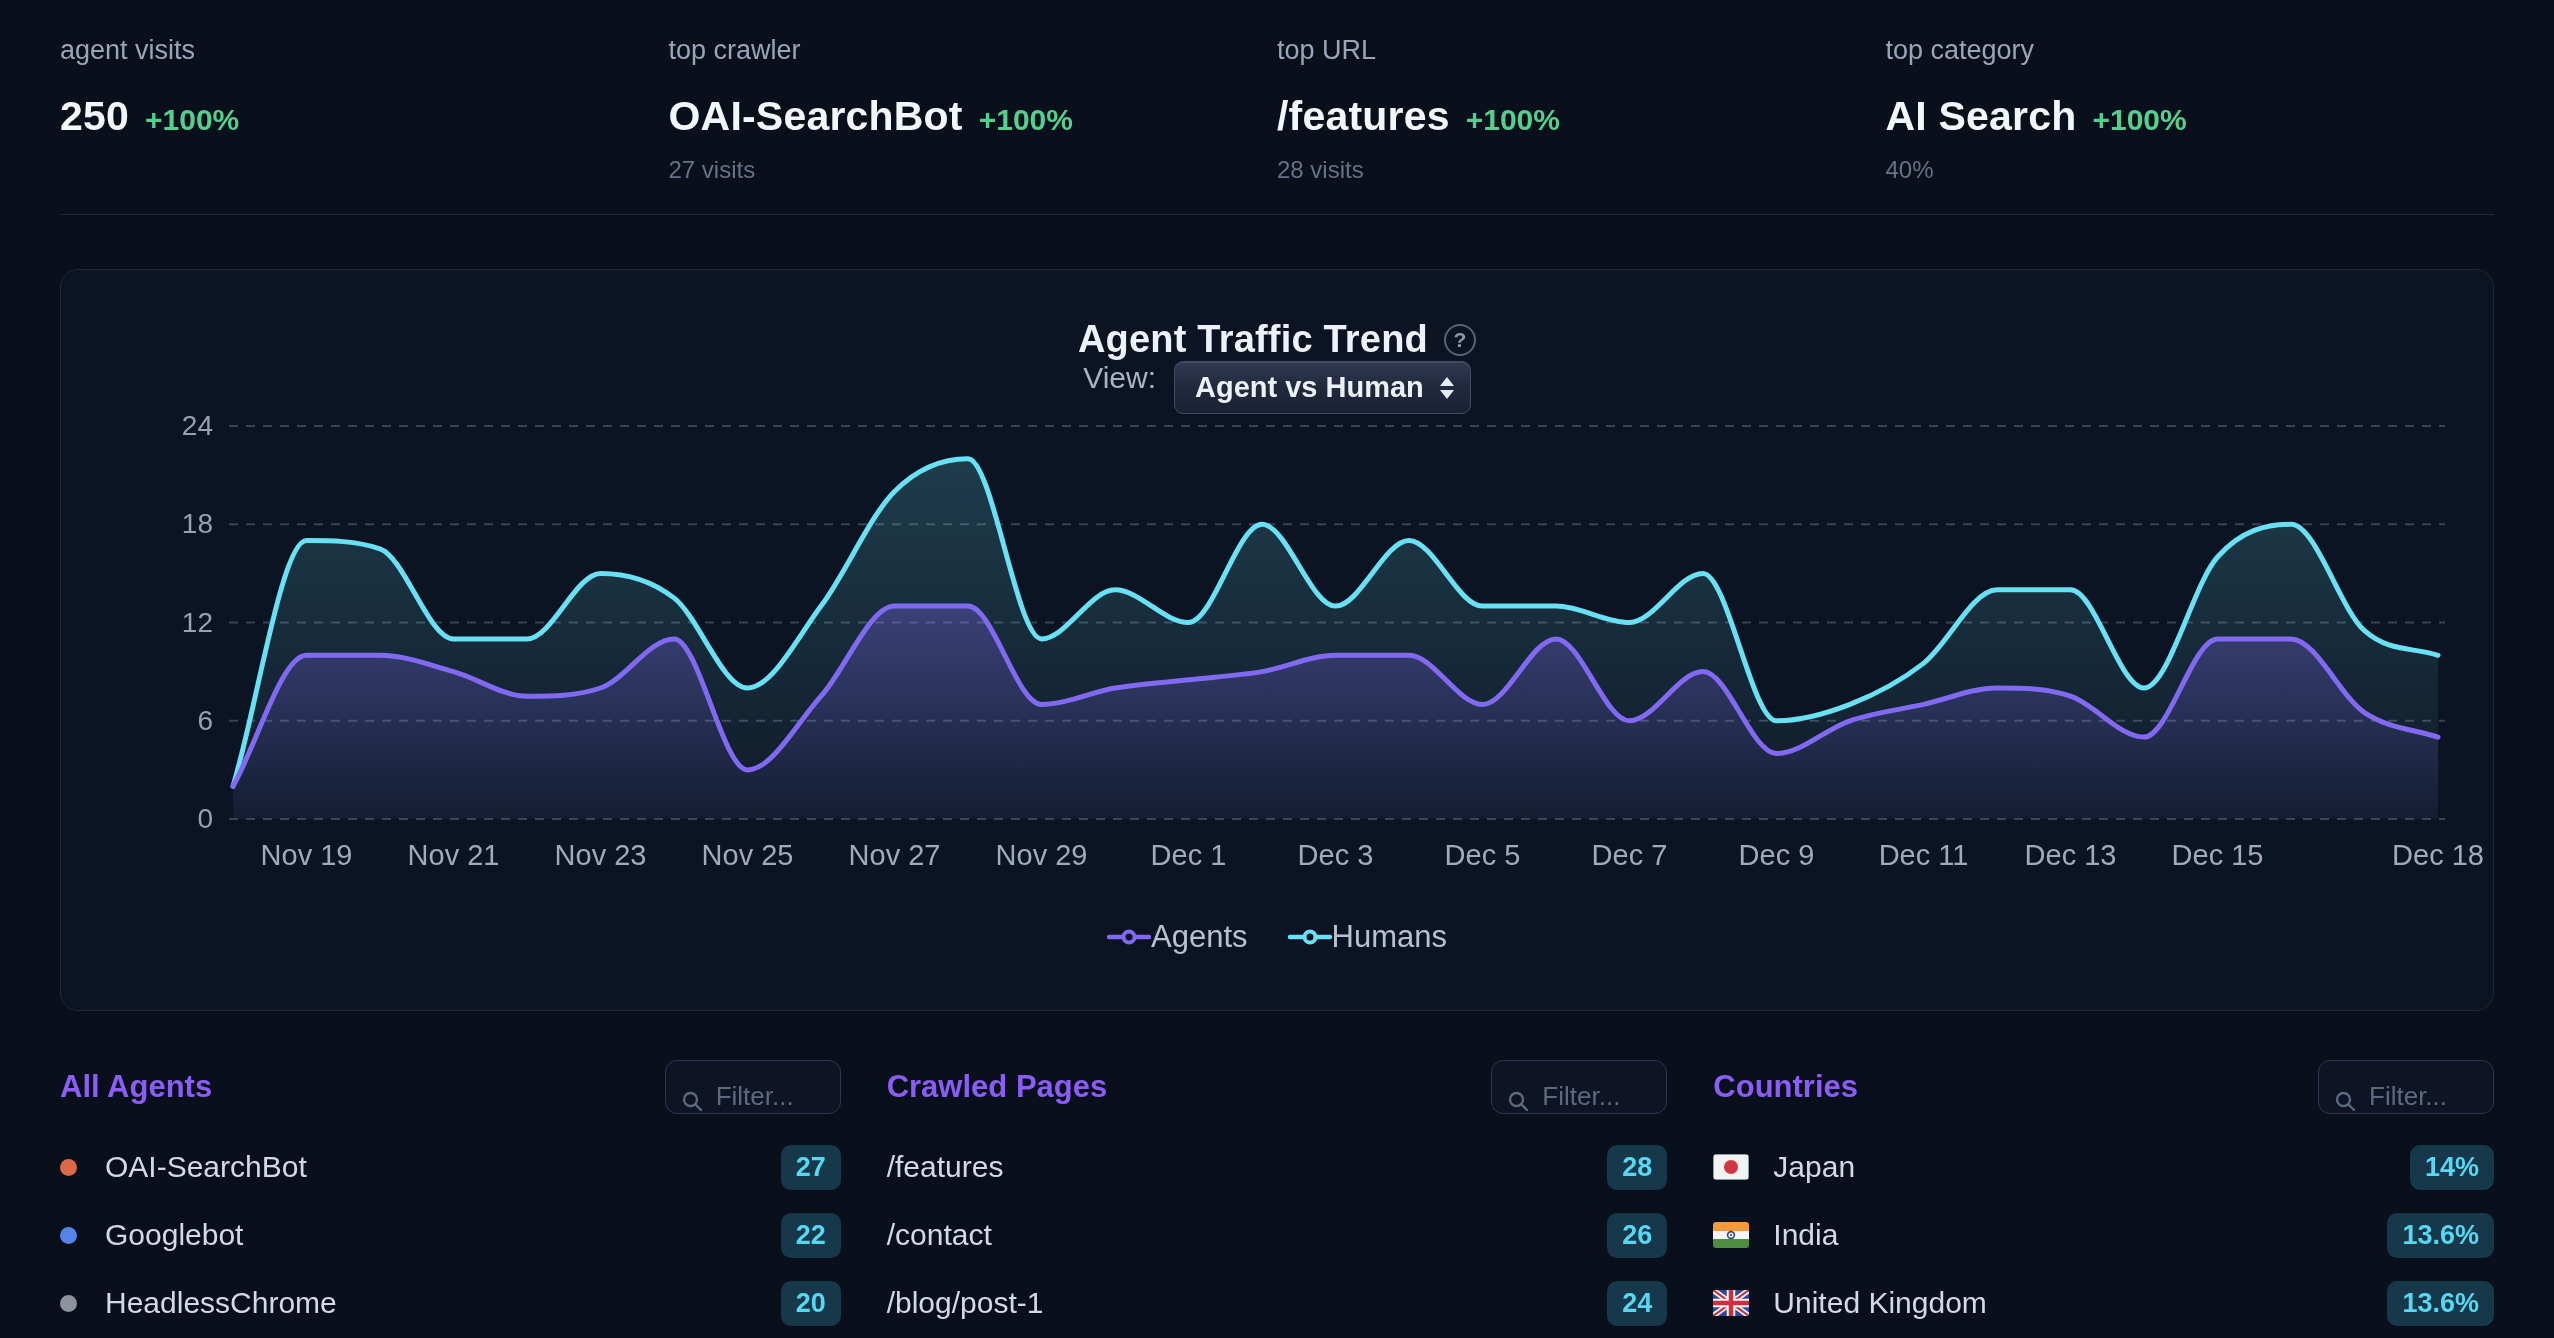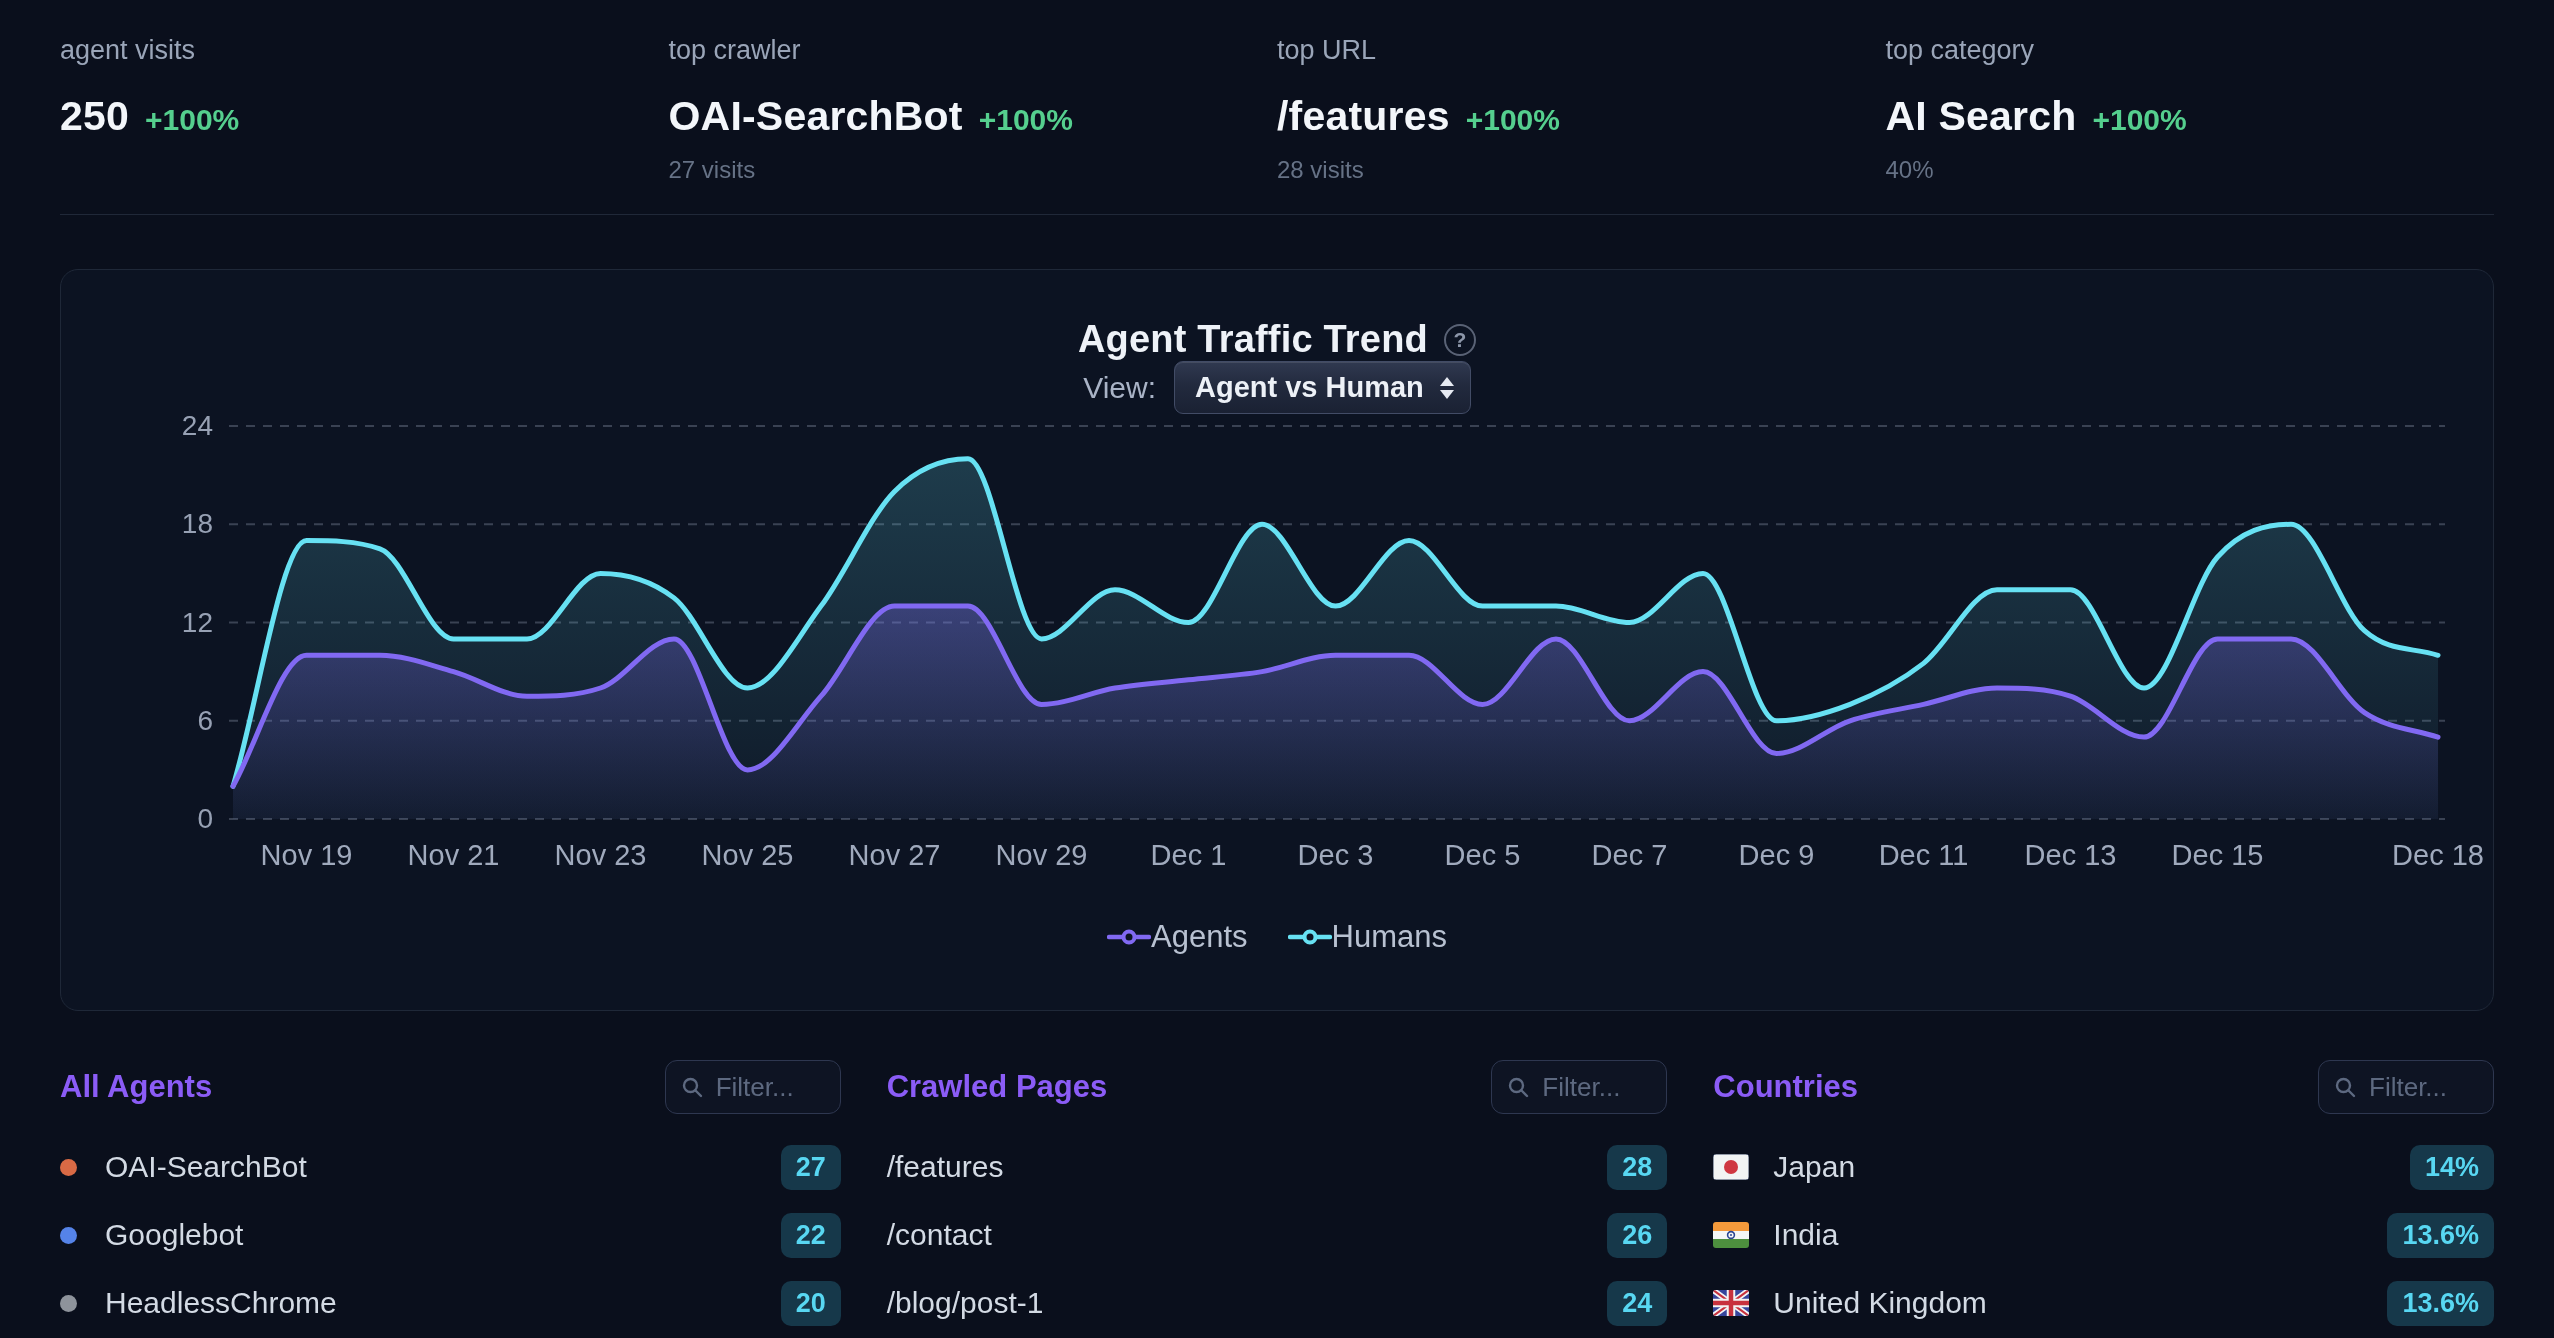--- a/index.html
+++ b/index.html
@@ -29,21 +29,21 @@
     padding:48px 50px 0 50px;overflow:hidden;
   }
   .card-head{display:flex;align-items:center;justify-content:space-between;height:56px;flex-direction:column;}
   .card-title-wrap{display:flex;align-items:center;}
   .card-title{font-size:38px;font-weight:700;color:#eef2f8;letter-spacing:.2px;}
   .help-icon{
     width:32px;height:32px;border-radius:50%;border:2.5px solid #596275;
     color:#8c96a9;font-size:21px;font-weight:700;display:grid;place-items:center;
     margin-left:16px;box-sizing:border-box;
   }
-  .view-wrap{display:flex;align-items:center;}
+  .view-wrap{display:flex;align-items:flex-start;}
   .view-label{font-size:30px;color:#a9b3c6;margin-right:18px;}
   .view-select{
     display:flex;align-items:center;gap:16px;
     background:linear-gradient(180deg,#303950 0%,#222a3e 45%,#1a2133 100%);
     border:1px solid #424c66;border-radius:9px;padding:9px 16px 9px 20px;
     box-shadow:inset 0 1px 0 rgba(255,255,255,.10);
     cursor:default;
   }
   .view-select-text{font-size:29px;font-weight:600;color:#edf1f7;}
   .sel-arrows{display:flex;flex-direction:column;gap:4px;}
@@ -57,21 +57,21 @@
   .legend-row{position:absolute;top:545px;left:0;right:0;display:flex;justify-content:center;gap:40px;align-items:center;}
   .legend-item{display:flex;align-items:center;gap:0;cursor:default;}
   .legend-label{font-size:31px;color:#b8c1d1;}
 
   
   .panels{display:flex;gap:46px;margin:46px 60px 0 60px;}
   .panel{flex:1;min-width:0;}
   .panel-head{display:flex;align-items:center;justify-content:space-between;height:60px;}
   .panel-title{font-size:31px;font-weight:600;color:#8b5cf6;}
   .filter-box{
-    display:flex;align-items:center;gap:10px;width:176px;height:54px;box-sizing:border-box;
+    display:flex;align-items:flex-end;gap:10px;width:176px;height:54px;box-sizing:border-box;
     border:1.5px solid #2e3750;border-radius:12px;background:rgba(18,25,42,.55);
     padding:0 12px 0 14px;
   }
   .filter-box input{
     border:none;outline:none;background:transparent;width:100%;
     font-family:"Liberation Sans",sans-serif;font-size:26px;color:#c6cedb;
   }
   .filter-box input::placeholder{color:#5d6980;}
   .rows{margin-top:16px;}
   .row{display:flex;align-items:center;height:68px;}

